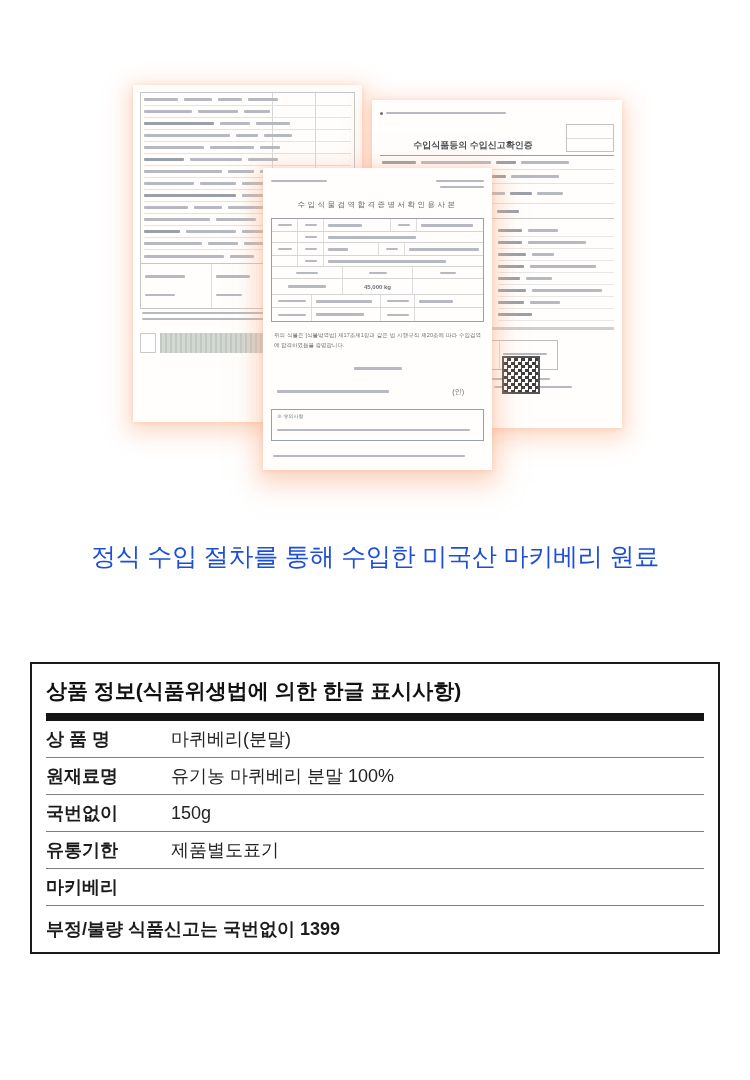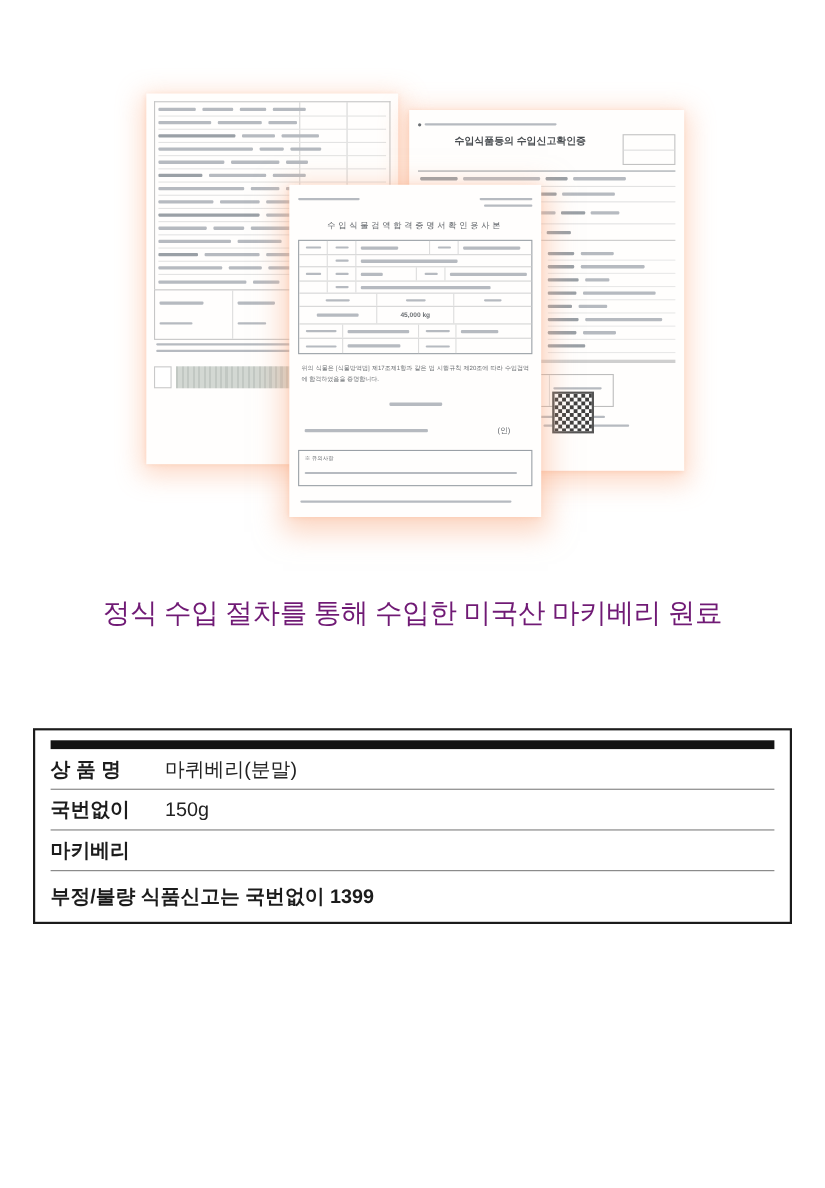--- a/index.html
+++ b/index.html
@@ -38,21 +38,21 @@
   .a-mid > div:last-child { border-right:none; }
   .a-tiny { height:20px; padding:3px 2px; display:flex; flex-direction:column; gap:4px; }
   .a-band { height:24px; margin-top:2px; display:flex; align-items:center; gap:4px; }
   .a-band .box { width:16px; height:20px; border:1px solid #c9c9c9; background:#fff; }
   .a-band .bars { flex:1; height:20px;
        background:repeating-linear-gradient(90deg,#c2c8c3 0 2px,#d3d8d3 2px 5px); filter:blur(.5px); }
 
   
   .b-note { display:flex; align-items:center; gap:3px; height:10px; }
   .dot { width:3px; height:3px; background:#6b6f73; border-radius:50%; }
-  .b-titlerow { display:flex; align-items:flex-start; margin-top:4px; height:30px; }
+  .b-titlerow { display:flex; align-items:flex-end; margin-top:4px; height:30px; }
   .b-title { flex:1; text-align:center; font-size:9px; font-weight:bold; color:#4a4e52;
              filter:blur(.3px); white-space:nowrap; }
   .b-minibox { width:48px; height:28px; border:1px solid #c2c2c2; display:flex; flex-direction:column; }
   .b-minibox i.row { display:block; flex:1; border-bottom:1px solid #ddd; }
   .b-minibox i.row:last-child { border-bottom:none; }
   .b-table { margin-top:3px; border-top:1px solid #9aa0a6; border-bottom:1px solid #c9c9c9; }
   .br { display:flex; align-items:center; gap:5px; height:14px; border-bottom:1px solid #e2e2e2; padding:0 2px; }
   .br:last-child { border-bottom:none; }
   .b-list { margin:6px 0 0 118px; }
   .lr { display:flex; align-items:center; gap:6px; height:12px; border-bottom:1px solid #e8e8e8; }
@@ -83,30 +83,30 @@
             filter:blur(.45px); text-align:justify; }
   .c-date { text-align:center; margin-top:8px; }
   .c-sealrow { display:flex; align-items:center; gap:8px; margin:10px 6px 0; }
   .c-seal { font-size:7px; color:#5f6368; filter:blur(.3px); margin-left:auto; margin-right:14px; }
   .c-notice { margin-top:12px; border:1px solid #9aa0a6; padding:3px 5px; }
   .c-notice .t { font-size:5px; color:#6b6f73; filter:blur(.35px); }
   .c-foot { margin-top:5px; padding:0 2px; }
 
   
   .caption-wrap { height:112px; display:flex; align-items:center; justify-content:center; }
-  .caption { font-family:Liberation Serif, serif; font-size:25px;
-             color:#701a75; letter-spacing:-.2px; }
+  .caption { font-family:Liberation Sans, sans-serif; font-size:25px;
+             color:#1d4ed8; letter-spacing:-.2px; }
 
   
   .info-table { margin:50px 30px 0; border:2px solid #1b1b1b; padding:0 14px 0; background:#fff; }
   .it-header { padding-top:14px; font-size:21px; font-weight:bold; line-height:26px; color:#111; }
   .black-bar { height:8px; background:#141414; margin-top:9px; }
   .it-row { display:flex; align-items:center; height:37px; border-bottom:1px solid #7f7f7f; }
   .it-row .lab { flex:0 0 104px; font-weight:bold; font-size:18px; white-space:pre; }
-  .it-row .val { font-size:18px; color:#222; }
+  .it-row .val { font-size:18px; color:#222;margin-left:21px; }
   .it-foot { display:flex; align-items:center; height:46px; font-size:18px; font-weight:bold; }
 </style>
 </head>
 <body>
 
 <section class="docs">
 
   <div class="paper doc-a">
     <div class="a-body">
       <div class="fr">
@@ -395,28 +395,37 @@
     </div>
     <div class="c-foot"><i class="ph h2" style="width:92%"></i></div>
   </div>
 </section>
 
 <section class="caption-wrap">
   <p class="caption">정식 수입 절차를 통해 수입한 미국산 마키베리 원료</p>
 </section>
 
 <section class="info-table">
+  <h2 class="it-header">상품 정보(식품위생법에 의한 한글 표시사항)</h2>
   <div class="black-bar"></div>
 
   <div class="it-row">
     <span class="lab">상 품 명</span>
     <span class="val">마퀴베리(분말)</span>
   </div>
   <div class="it-row">
+    <span class="lab">원재료명</span>
+    <span class="val">유기농 마퀴베리 분말 100%</span>
+  </div>
+  <div class="it-row">
     <span class="lab">국번없이</span>
     <span class="val">150g</span>
   </div>
   <div class="it-row">
+    <span class="lab">유통기한</span>
+    <span class="val">제품별도표기</span>
+  </div>
+  <div class="it-row">
     <span class="lab">마키베리</span>
   </div>
 
   <div class="it-foot">부정/불량 식품신고는 국번없이 1399</div>
 </section>
 
 </body></html>

